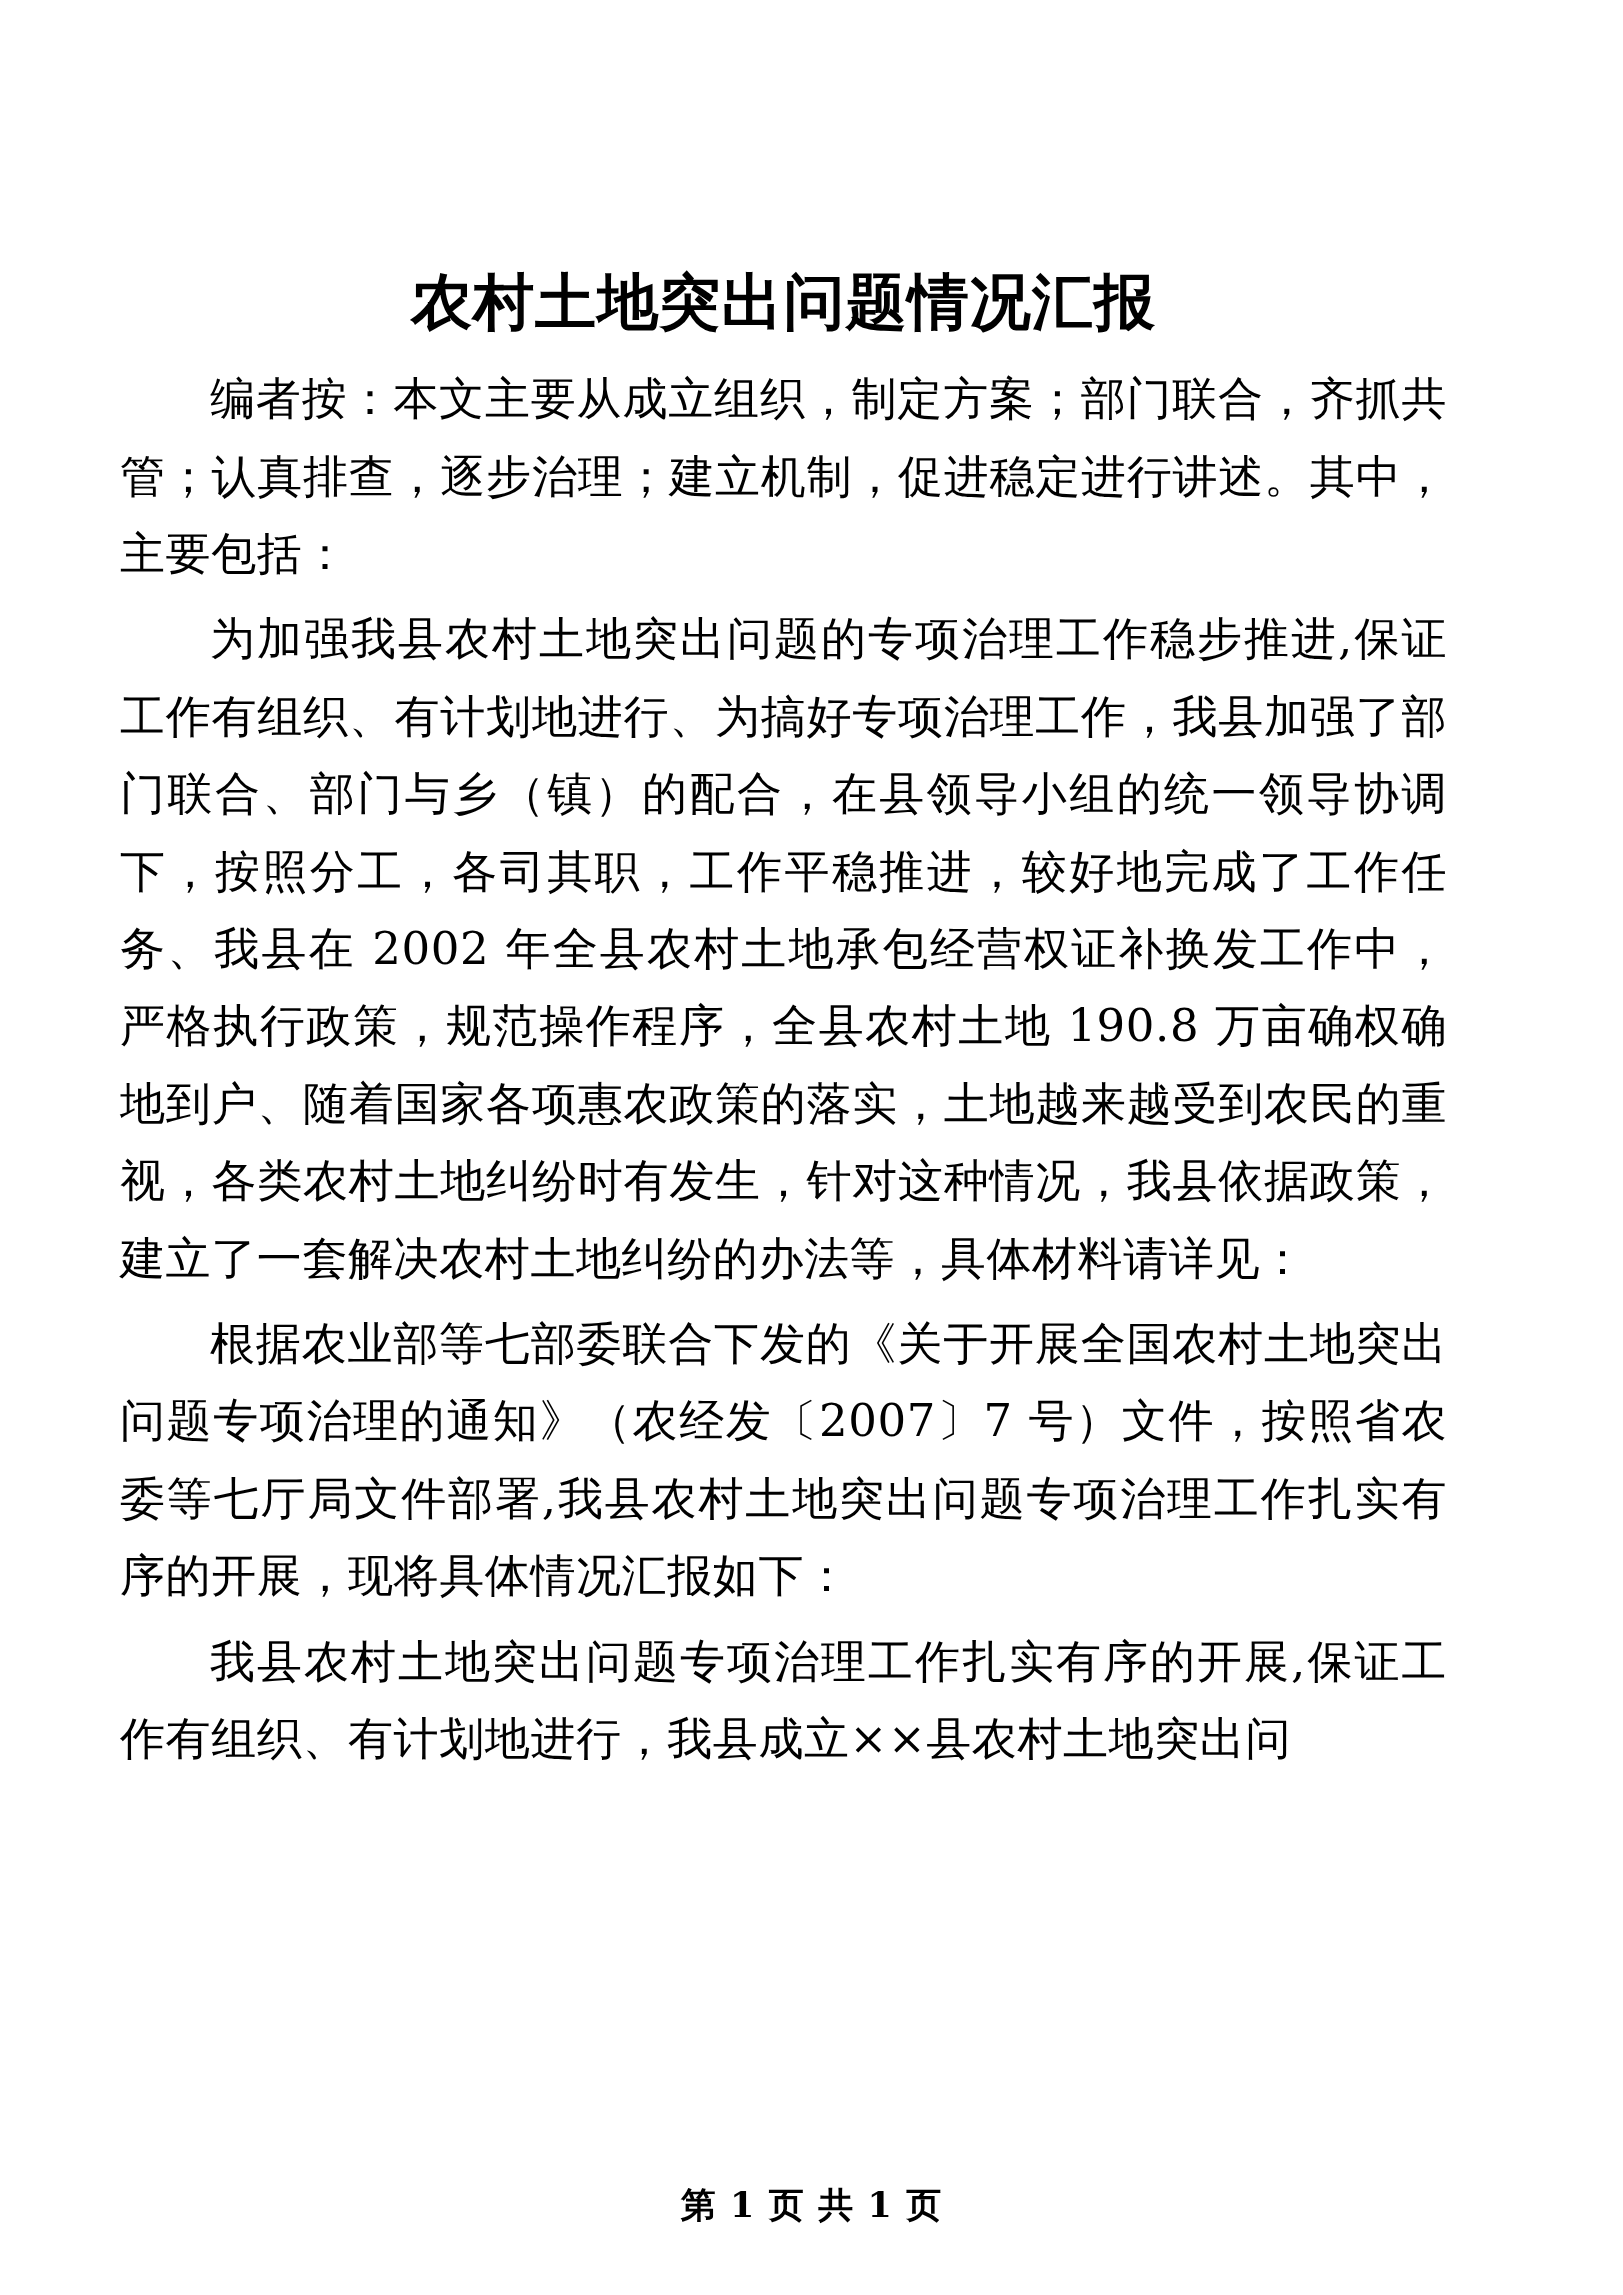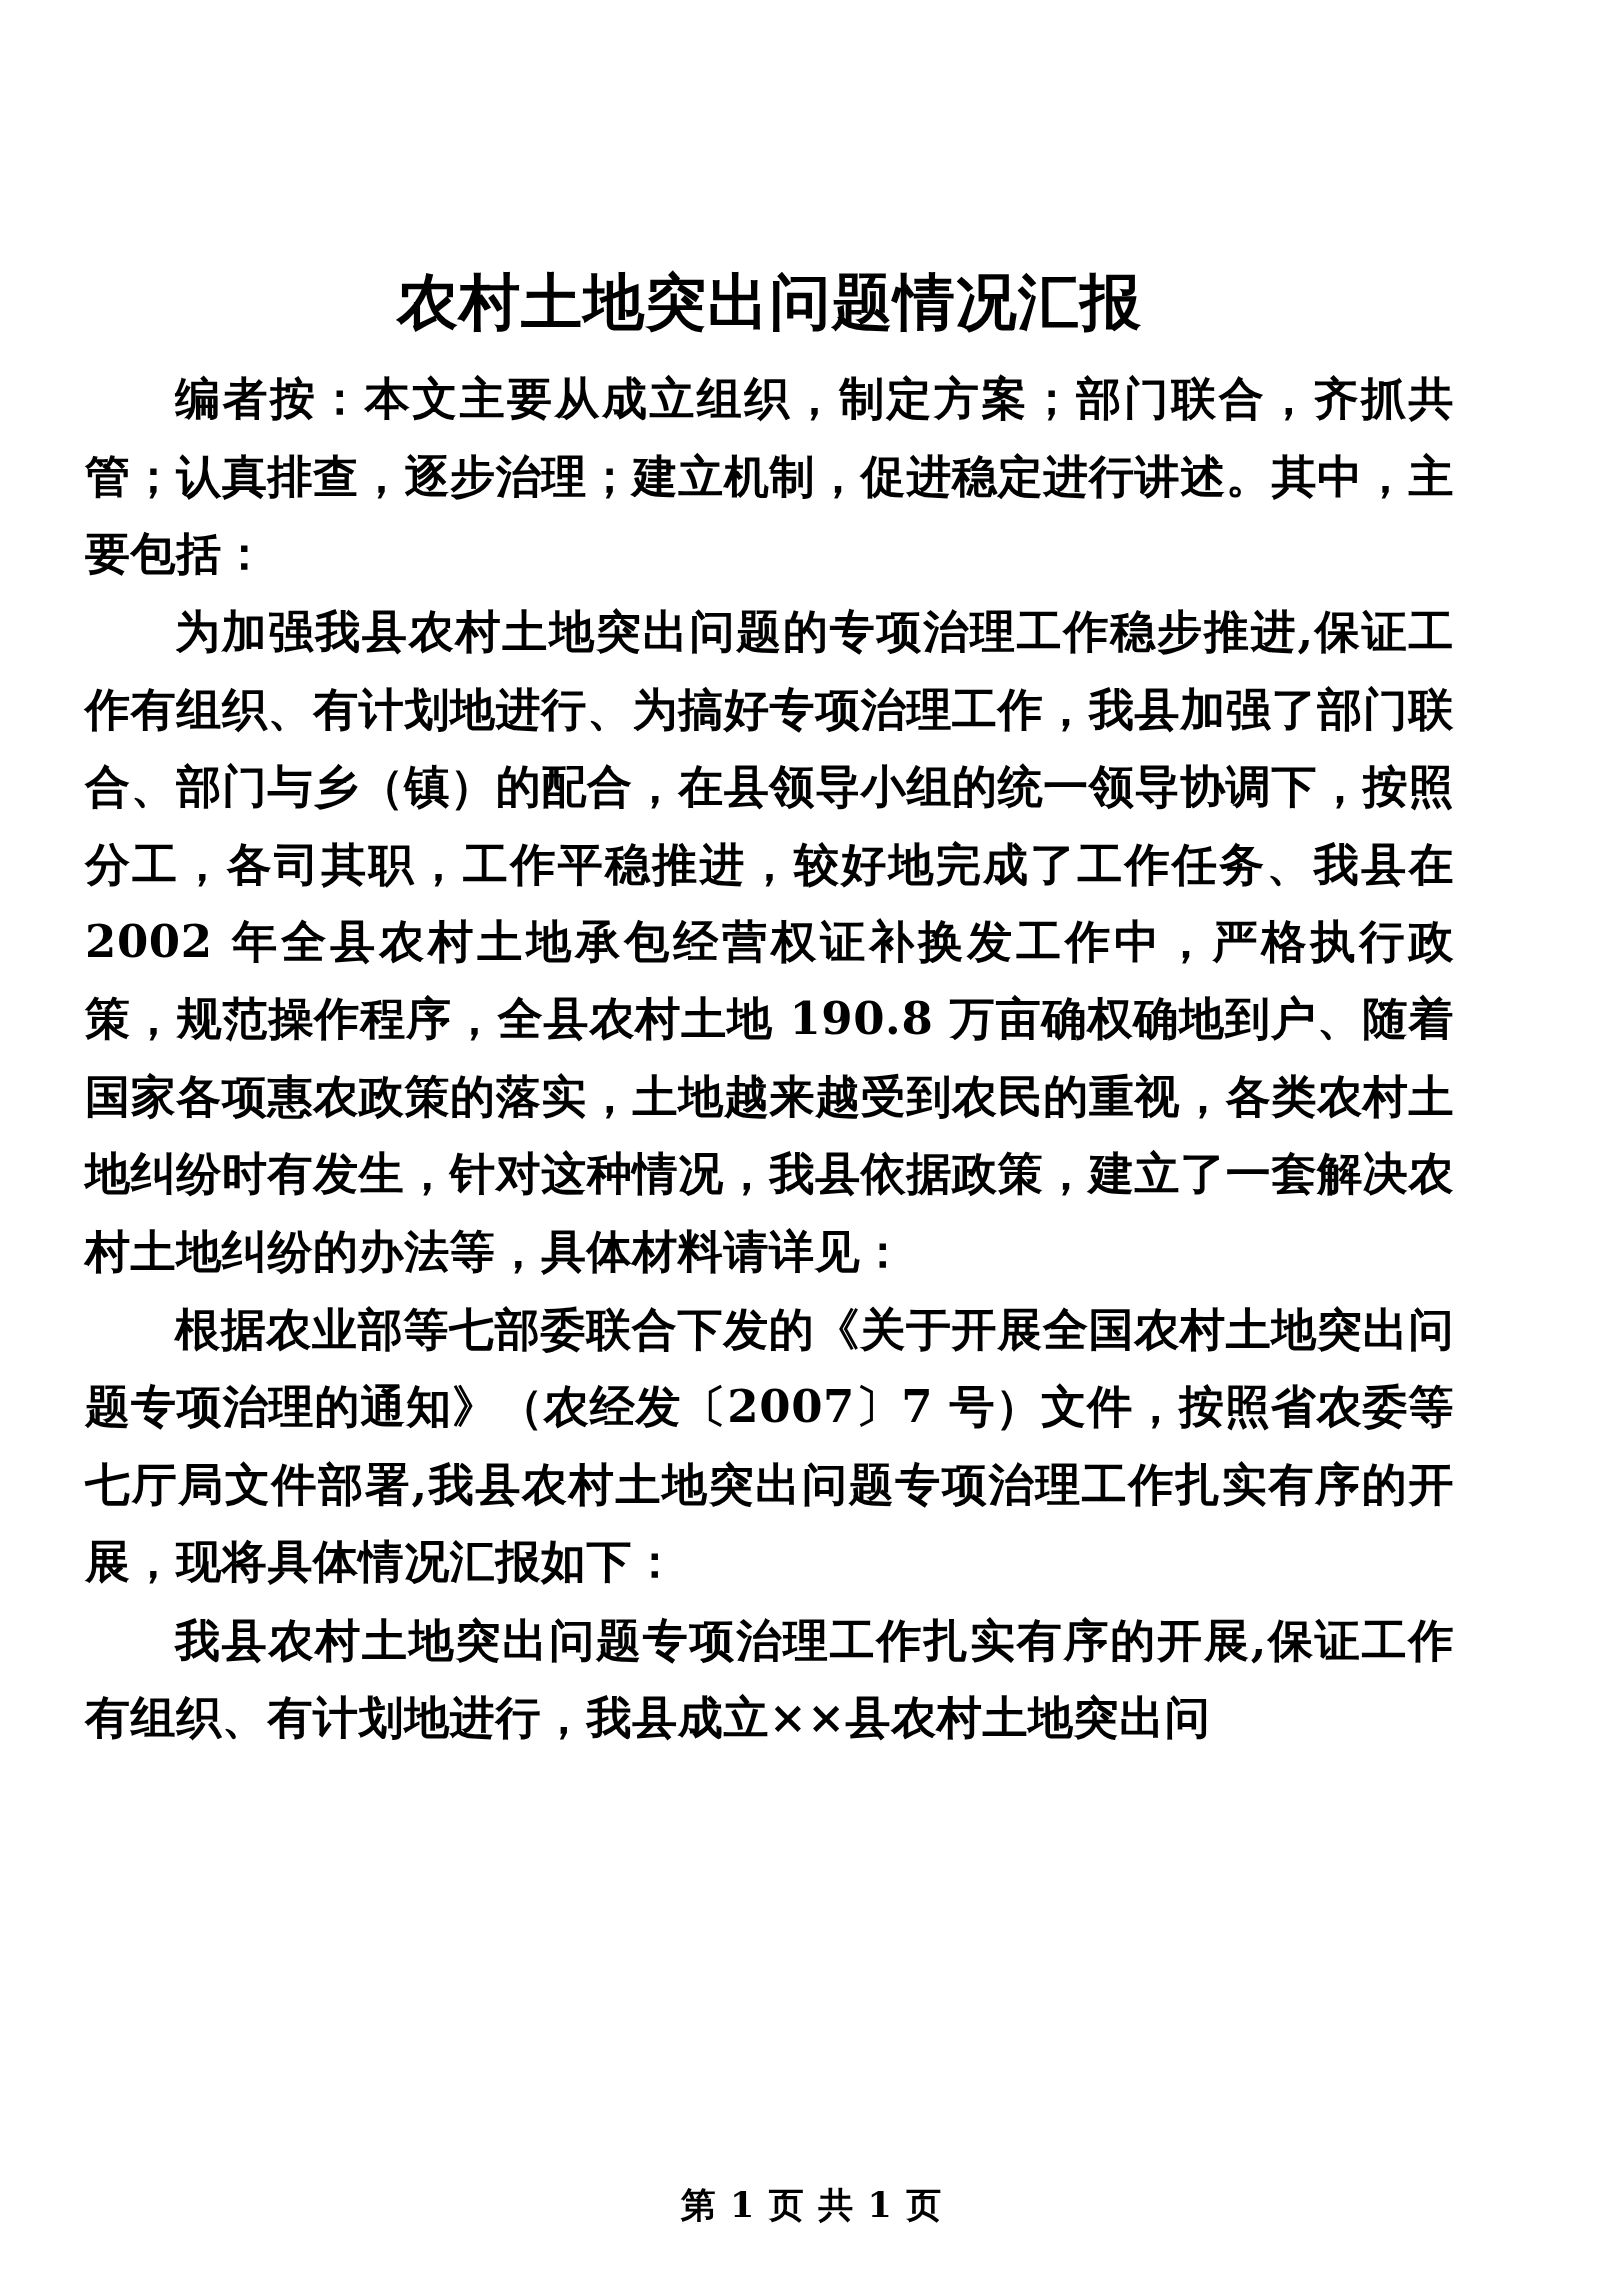--- a/index.html
+++ b/index.html
@@ -10,44 +10,43 @@
   body {
     font-family: "DejaVu Serif", "Liberation Serif", serif;
     color: #000000;
   }
   .page {
     position: relative;
     width: 1623px;
     height: 2295px;
     background: #ffffff;
     box-sizing: border-box;
-    padding: 264px 168px 0 84px;
+    padding: 264px 168px 0 112px;
     overflow: hidden;
   }
   .doc-title {
     font-family: "DejaVu Serif", "Liberation Serif", serif;
     font-size: 61px;
     font-weight: bold;
     text-align: center;
     letter-spacing: 1.1px;
     line-height: 1.25;
     margin: 0 0 20px 0;
   }
   .body-block {
     font-size: 45px;
     line-height: 1.72;
     letter-spacing: 0.6px;
     text-align: justify;
     text-justify: inter-character;
   }
   .para {
-    margin: 1px;
+    margin: 8px;
     text-indent: 90px;
     white-space: normal;
-    font-weight: bold;
   }
   .footer {
     position: absolute;
     left: 0;
     right: 0;
     bottom: 66px;
     text-align: center;
     font-size: 35px;
     font-weight: bold;
     letter-spacing: 1.1px;

